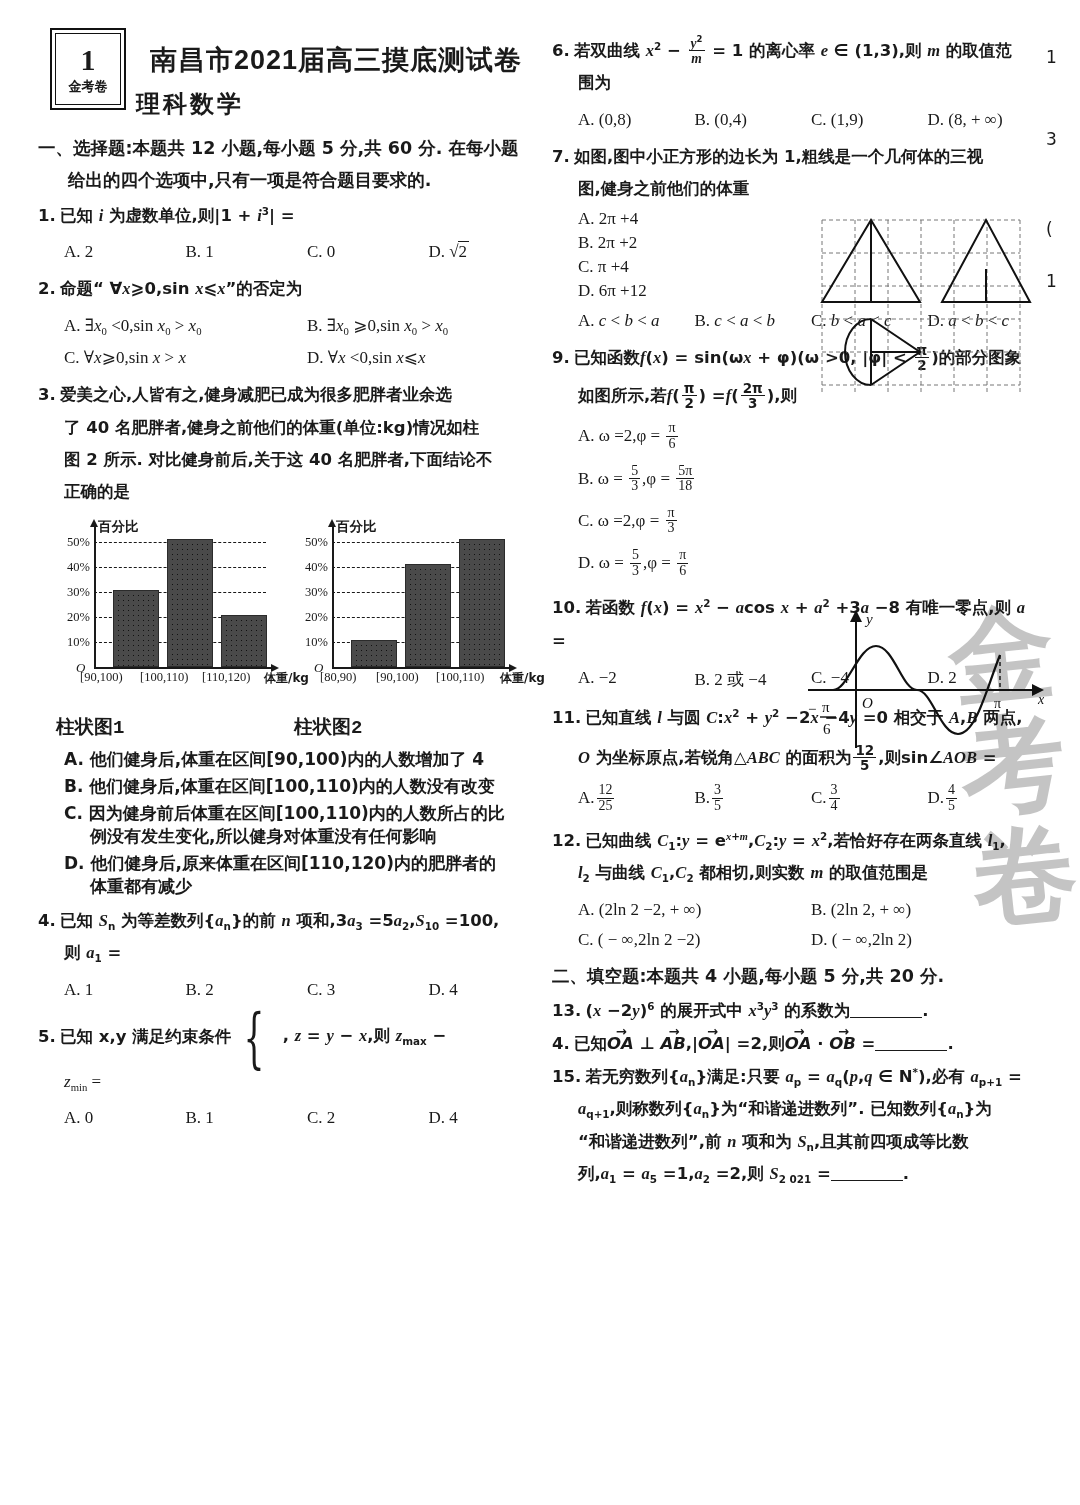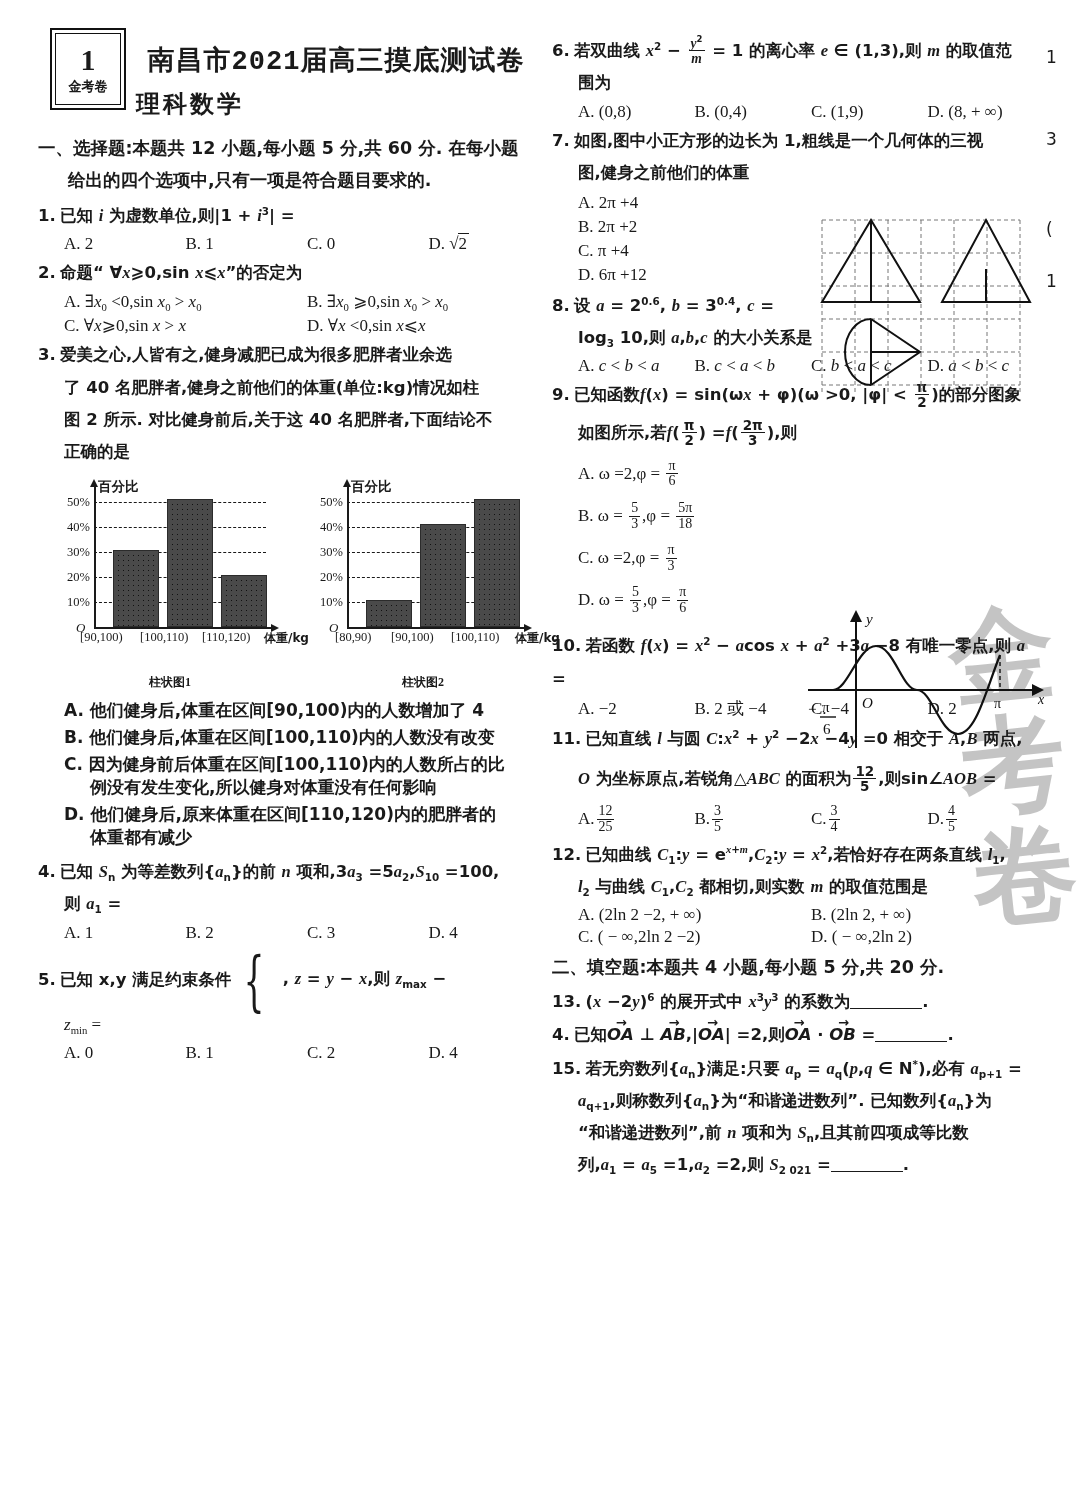--- a/index.html
+++ b/index.html
@@ -29,21 +29,21 @@
   .logo-box:before{
     content:"";position:absolute;left:3px;top:3px;right:3px;bottom:3px;
     border:1px solid #111;pointer-events:none;
   }
   .logo-num{font-size:30px;font-weight:bold;line-height:1;margin-top:2px;font-family:"Liberation Serif",serif;}
   .logo-sub{font-size:13px;font-weight:bold;letter-spacing:0px;margin-top:3px;
     font-family:"DejaVu Sans",sans-serif;transform:scaleY(1.05);}
   .maintitle{
     position:absolute;left:98px;top:42px;width:400px;
     font-size:27px;font-weight:bold;letter-spacing:1px;
-    font-family:Liberation Mono, monospace;
+    font-family:Liberation Sans, sans-serif;
     text-align:center;white-space:nowrap;
   }
   .subtitle{
     position:absolute;left:98px;top:88px;width:400px;text-align:left;
     font-size:24px;font-weight:bold;letter-spacing:3px;
     font-family:"DejaVu Sans","Liberation Sans",sans-serif;
   }
 
   
   .sec-head{
@@ -53,21 +53,21 @@
   }
   .sec-head .ind{display:block;text-indent:30px;}
   .q{margin:0 0 0 0;font-size:17px;line-height:1.95;}
   .q .num{font-weight:bold;font-family:"DejaVu Sans",sans-serif;font-size:16.5px;}
   .qline{display:block;text-indent:0;padding-left:26px;}
   .qline.first{padding-left:0;text-indent:0;}
   .cn{font-family:"DejaVu Sans","Liberation Sans",sans-serif;font-size:16.5px;font-weight:600;}
   i,.it{font-family:"Liberation Serif",serif;font-style:italic;}
 
   
-  .opts{display:flex;padding-left:26px;margin:2px 0;font-size:17px;align-items:center;}
+  .opts{display:flex;padding-left:26px;margin:10px 0;font-size:17px;}
   .opts>div{flex:1;}
   .opts.two>div{flex:0 0 50%;}
   .optlist{padding-left:26px;}
   .optlist>div{margin:4px 0;font-size:17px;}
 
   
   .frac{display:inline-block;vertical-align:middle;text-align:center;font-size:0.82em;line-height:1.05;margin:0 2px;position:relative;top:-1px;}
   .frac .n{display:block;padding:0 2px;}
   .frac .d{display:block;border-top:1.3px solid #1a1a1a;padding:0 2px;}
   sup{font-size:0.63em;vertical-align:super;}
@@ -75,21 +75,21 @@
   .sqrt{border-top:1.2px solid #1a1a1a;padding:0 2px 0 1px;margin-left:-1px;}
   .vec{position:relative;display:inline-block;font-style:italic;}
   .vec:after{content:"\2192";position:absolute;left:0;right:-2px;top:-0.72em;font-size:0.8em;font-style:normal;text-align:center;}
 
   
   .sys{display:inline-flex;align-items:center;vertical-align:middle;margin:0 2px;}
   .sys .brace{font-size:66px;line-height:0.72;font-family:"DejaVu Serif",serif;transform:scaleX(0.5);display:inline-block;margin-right:-6px;}
   .sys .rows{display:inline-block;font-size:16px;line-height:1.85;text-align:left;}
 
   
-  .charts{display:flex;gap:25px;padding-left:18px;margin:12px 0 8px 0;}
+  .charts{display:flex;gap:10px;padding-left:18px;margin:12px 0 8px 0;}
   .chart-wrap{position:relative;}
   .chart{position:relative;width:228px;height:172px;}
   .chart .ylab{position:absolute;left:42px;top:-2px;font-size:13.5px;font-weight:bold;
     font-family:"DejaVu Sans",sans-serif;white-space:nowrap;}
   .axis-y{position:absolute;left:38px;top:6px;width:1.6px;height:142px;background:#1a1a1a;}
   .axis-y:before{content:"";position:absolute;left:-4px;top:-7px;border-left:4.5px solid transparent;
     border-right:4.5px solid transparent;border-bottom:8px solid #1a1a1a;}
   .axis-x{position:absolute;left:38px;top:147px;width:178px;height:1.6px;background:#1a1a1a;}
   .axis-x:after{content:"";position:absolute;right:-7px;top:-3.5px;border-top:4.5px solid transparent;
     border-bottom:4.5px solid transparent;border-left:8px solid #1a1a1a;}
@@ -98,22 +98,22 @@
   .gline{position:absolute;left:38px;height:0;border-top:1.4px dashed #1a1a1a;width:172px;}
   .origin{position:absolute;left:20px;top:140px;font-size:13px;font-style:italic;}
   .bar{position:absolute;bottom:0;background:#4a4a4a;
     background-image:radial-gradient(#222 24%,transparent 25%),radial-gradient(#111 22%,transparent 23%);
     background-size:4px 4px,5px 5px;background-position:0 0,2px 2px;
     border:1px solid #2b2b2b;}
   .bars{position:absolute;left:39px;top:6px;width:178px;height:141px;}
   .xlabels{position:absolute;left:0;top:150px;width:228px;font-size:12.5px;
     font-family:"Liberation Serif",serif;white-space:nowrap;}
   .xlabels span{position:absolute;}
-  .chart-cap{text-align:center;font-size:12px;font-weight:bold;margin-top:22px;
-    font-family:Liberation Serif, serif;}
+  .chart-cap{font-size:19px;font-weight:bold;margin-top:22px;
+    font-family:Liberation Mono, monospace;}
 
   
   .threeview{position:absolute;left:818px;top:214px;width:232px;height:186px;}
 
   
   .sinefig{position:absolute;left:800px;top:598px;width:250px;height:168px;}
 
   
   .watermark{position:absolute;right:-6px;top:600px;width:150px;
     font-size:105px;font-weight:bold;line-height:1.05;color:rgba(60,60,60,0.30);
@@ -312,25 +312,20 @@
       <span class="cn">如图,图中小正方形的边长为 1,粗线是一个几何体的三视</span>
       <span class="cn qline">图,健身之前他们的体重</span>
     </div>
     <div class="optlist" style="width:230px">
       <div>A. 2π +4</div>
       <div>B. 2π +2</div>
       <div>C. π +4</div>
       <div>D. 6π +12</div>
     </div>
 
-    <div class="q" style="margin-top:4px">
-      <span class="num">8.</span>
-      <span class="cn">设 <i>a</i> = 2<sup>0.6</sup>, <i>b</i> = 3<sup>0.4</sup>, <i>c</i> =</span>
-      <span class="cn qline">log<sub>3</sub> 10,则 <i>a</i>,<i>b</i>,<i>c</i> 的大小关系是</span>
-    </div>
     <div class="opts">
       <div>A. <i>c</i> &lt; <i>b</i> &lt; <i>a</i></div>
       <div>B. <i>c</i> &lt; <i>a</i> &lt; <i>b</i></div>
       <div>C. <i>b</i> &lt; <i>a</i> &lt; <i>c</i></div>
       <div>D. <i>a</i> &lt; <i>b</i> &lt; <i>c</i></div>
     </div>
 
     <div class="q">
       <span class="num">9.</span>
       <span class="cn">已知函数<i>f</i>(<i>x</i>) = sin(ω<i>x</i> + φ)(ω &gt;0, |φ| &lt; <span class="frac"><span class="n">π</span><span class="d">2</span></span>)的部分图象</span>

